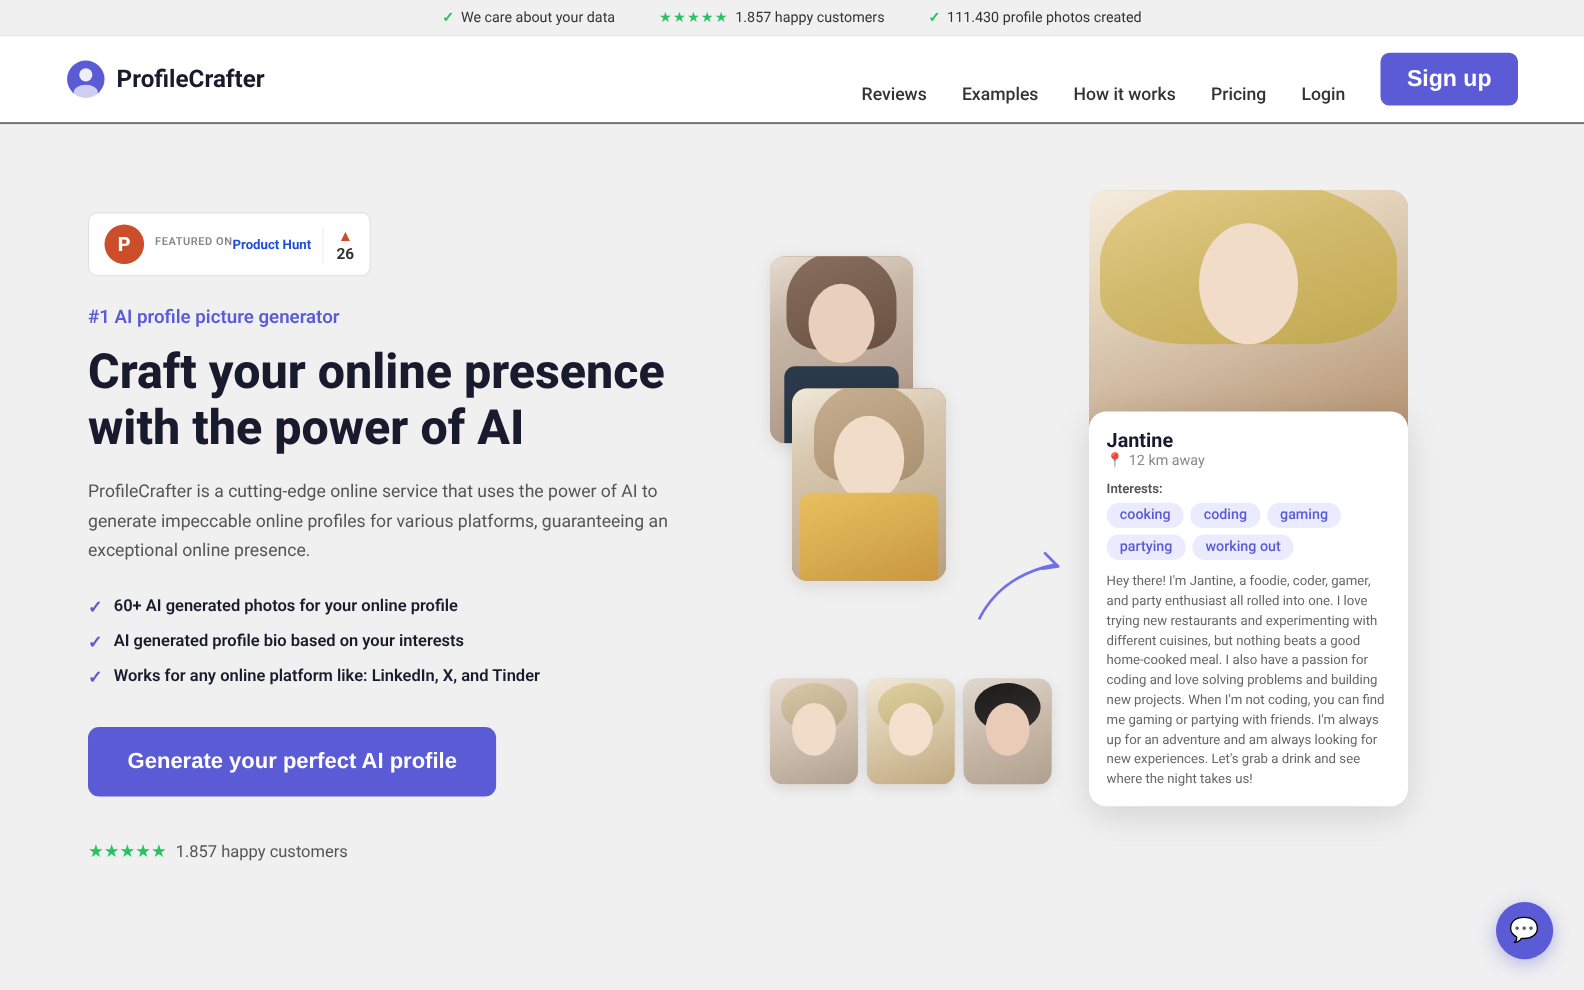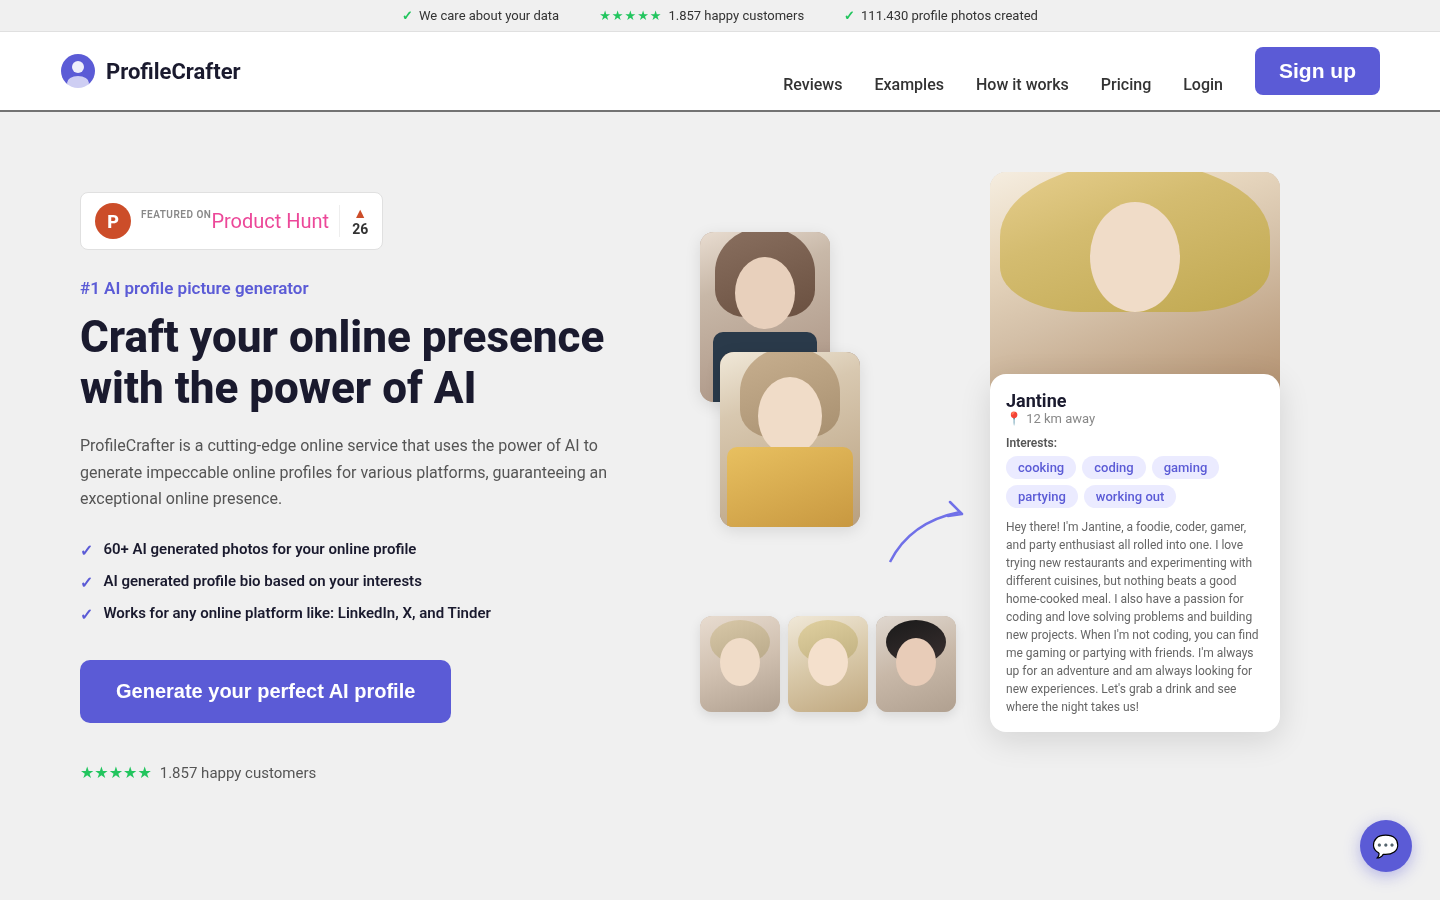--- a/index.html
+++ b/index.html
@@ -76,21 +76,21 @@
       border-radius: 50%;
       display: flex;
       align-items: center;
       justify-content: center;
       color: #fff;
       font-weight: 800;
       font-size: 18px;
     }
     .ph-text { display: flex; flex-direction: row; }
     .ph-featured { font-size: 10px; font-weight: 600; color: #888; text-transform: uppercase; letter-spacing: 0.5px; }
-    .ph-name { font-size: 20px; font-weight: 400; color: #ec4899; }
+    .ph-name { font-size: 12px; font-weight: 700; color: #1d4ed8; }
     .ph-votes { display: flex; flex-direction: column; align-items: center; border-left: 1px solid #eee; padding-left: 12px; }
     .ph-arrow { color: #cc4d29; font-size: 14px; }
     .ph-count { font-size: 14px; font-weight: 700; color: #333; }
 
     .hero-tagline { color: #5b5bd6; font-size: 17px; font-weight: 600; margin-bottom: 14px; }
     .hero-title { font-size: 44px; font-weight: 800; color: #1a1a2e; line-height: 1.15; margin-bottom: 20px; }
     .hero-desc { font-size: 16px; color: #555; line-height: 1.65; margin-bottom: 28px; }
 
     .feature-list { list-style: none; margin-bottom: 36px; }
     .feature-list li { display: flex; align-items: flex-start; gap: 10px; font-size: 15px; font-weight: 600; color: #1a1a2e; margin-bottom: 12px; }

